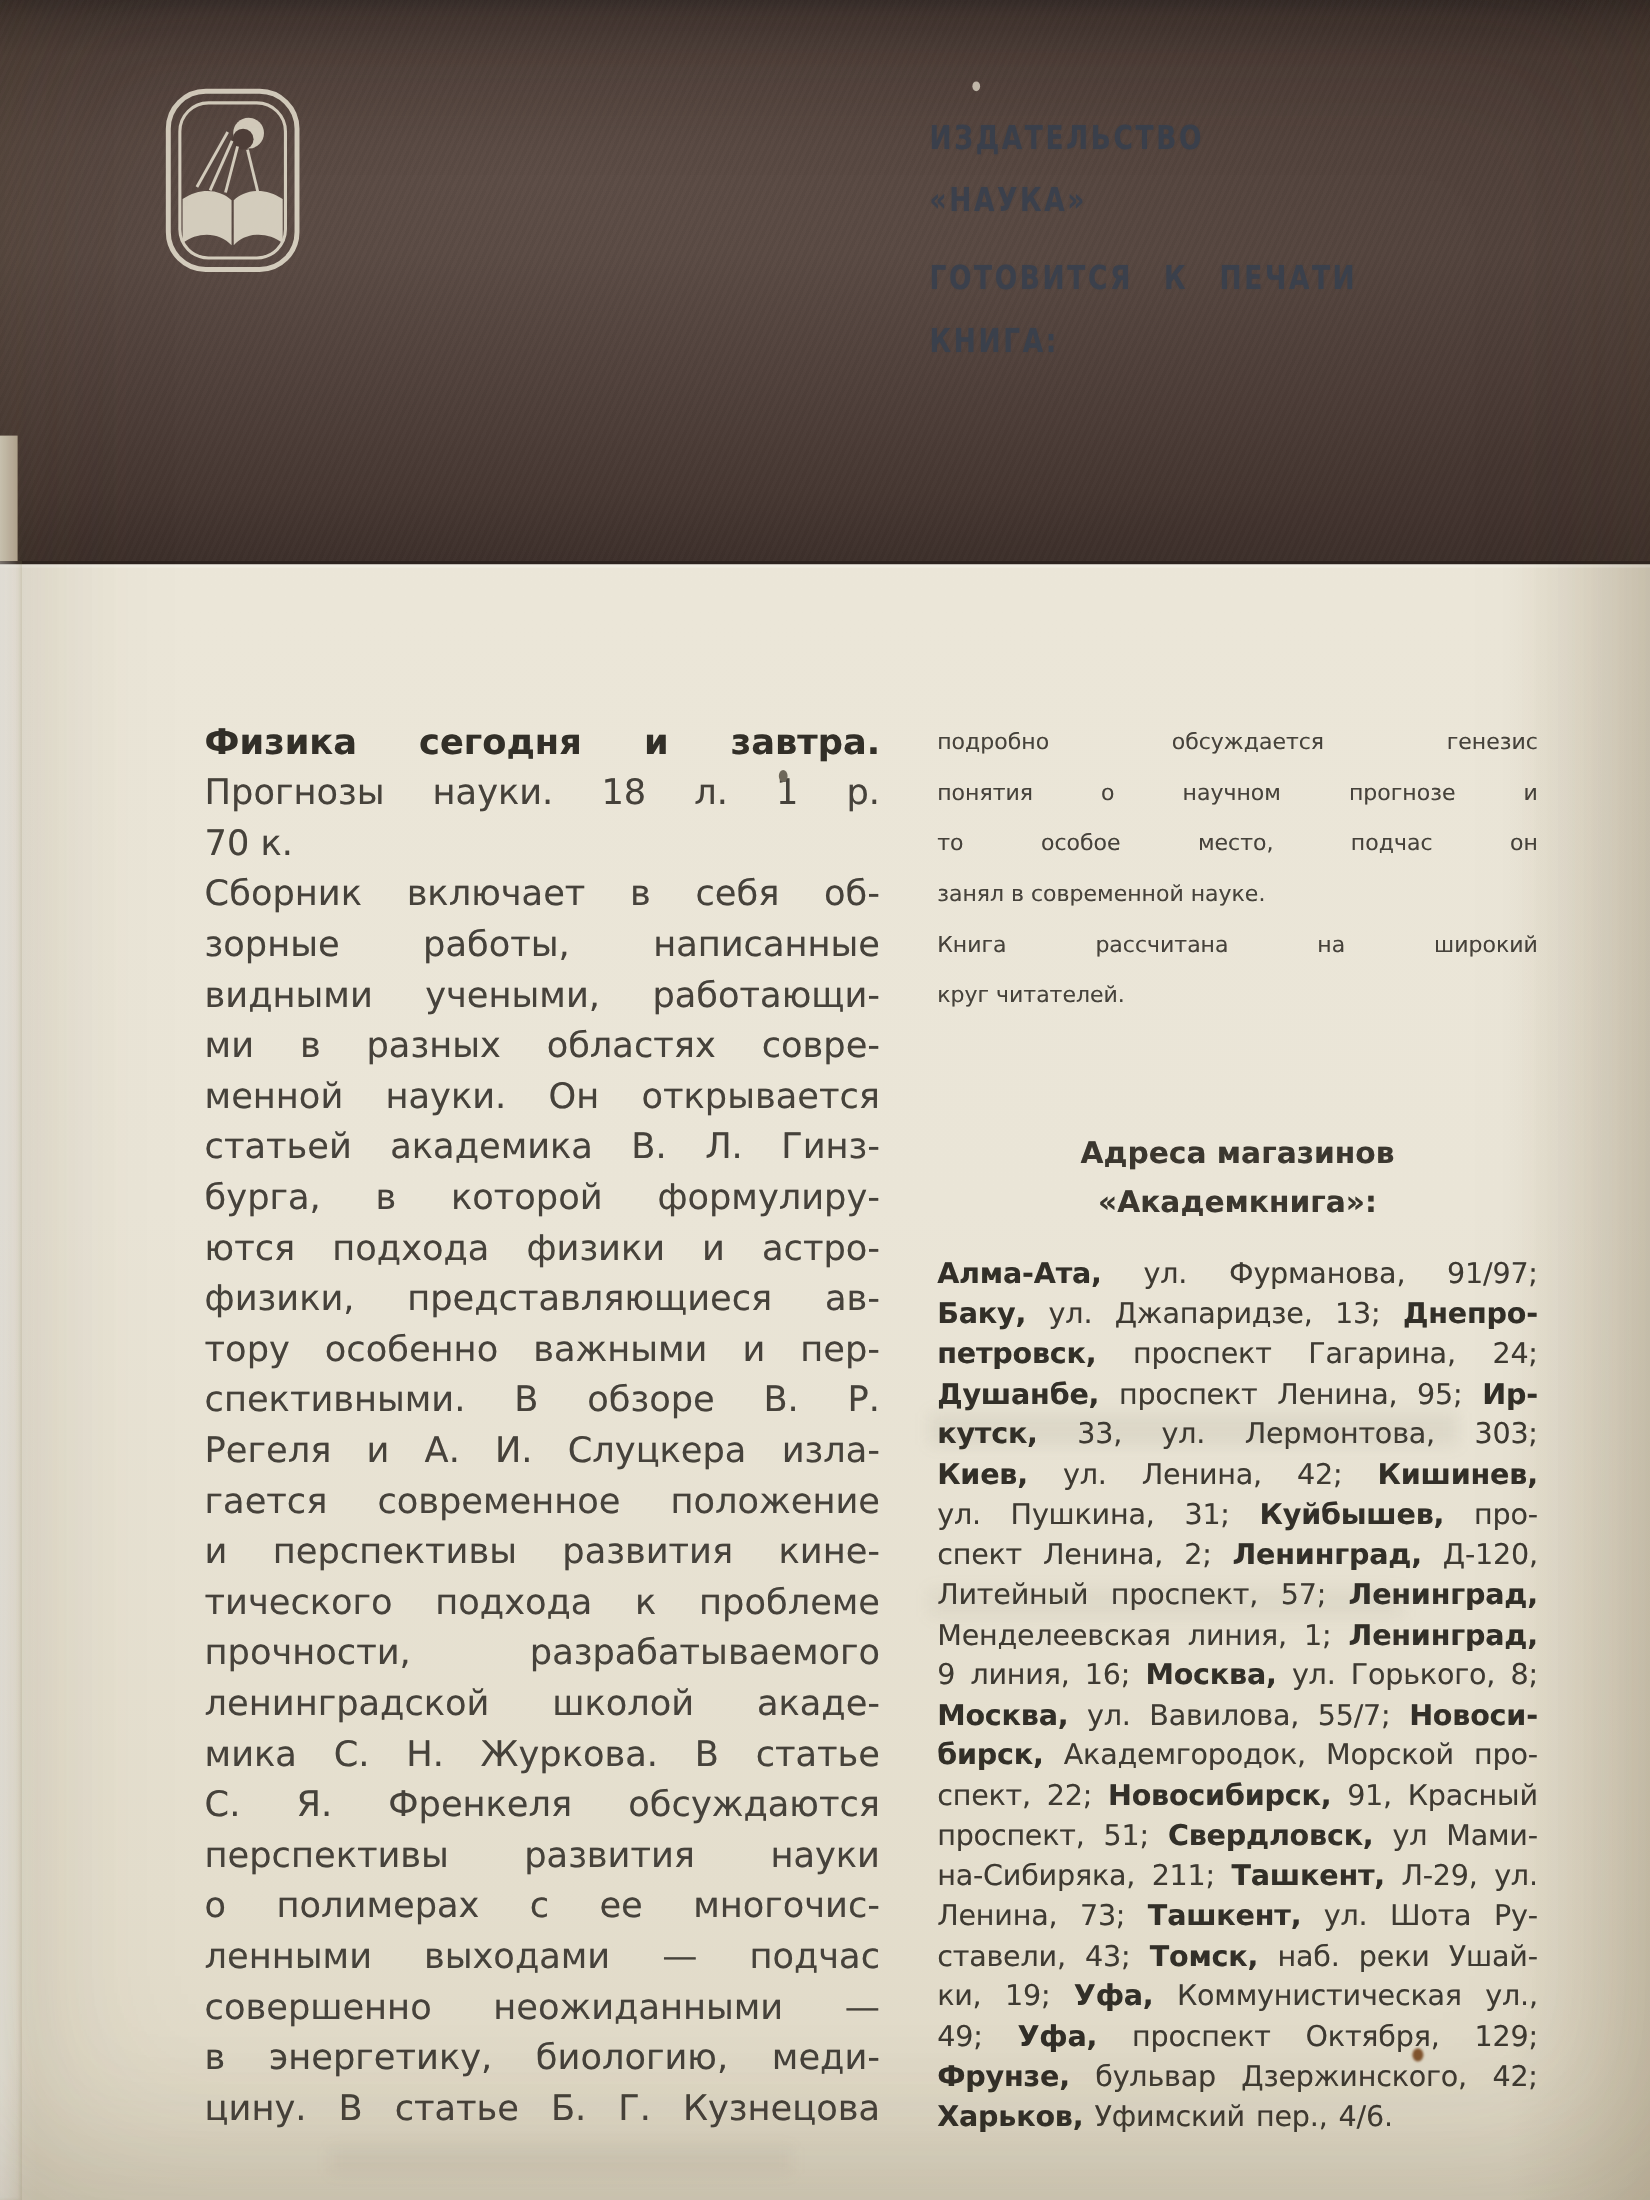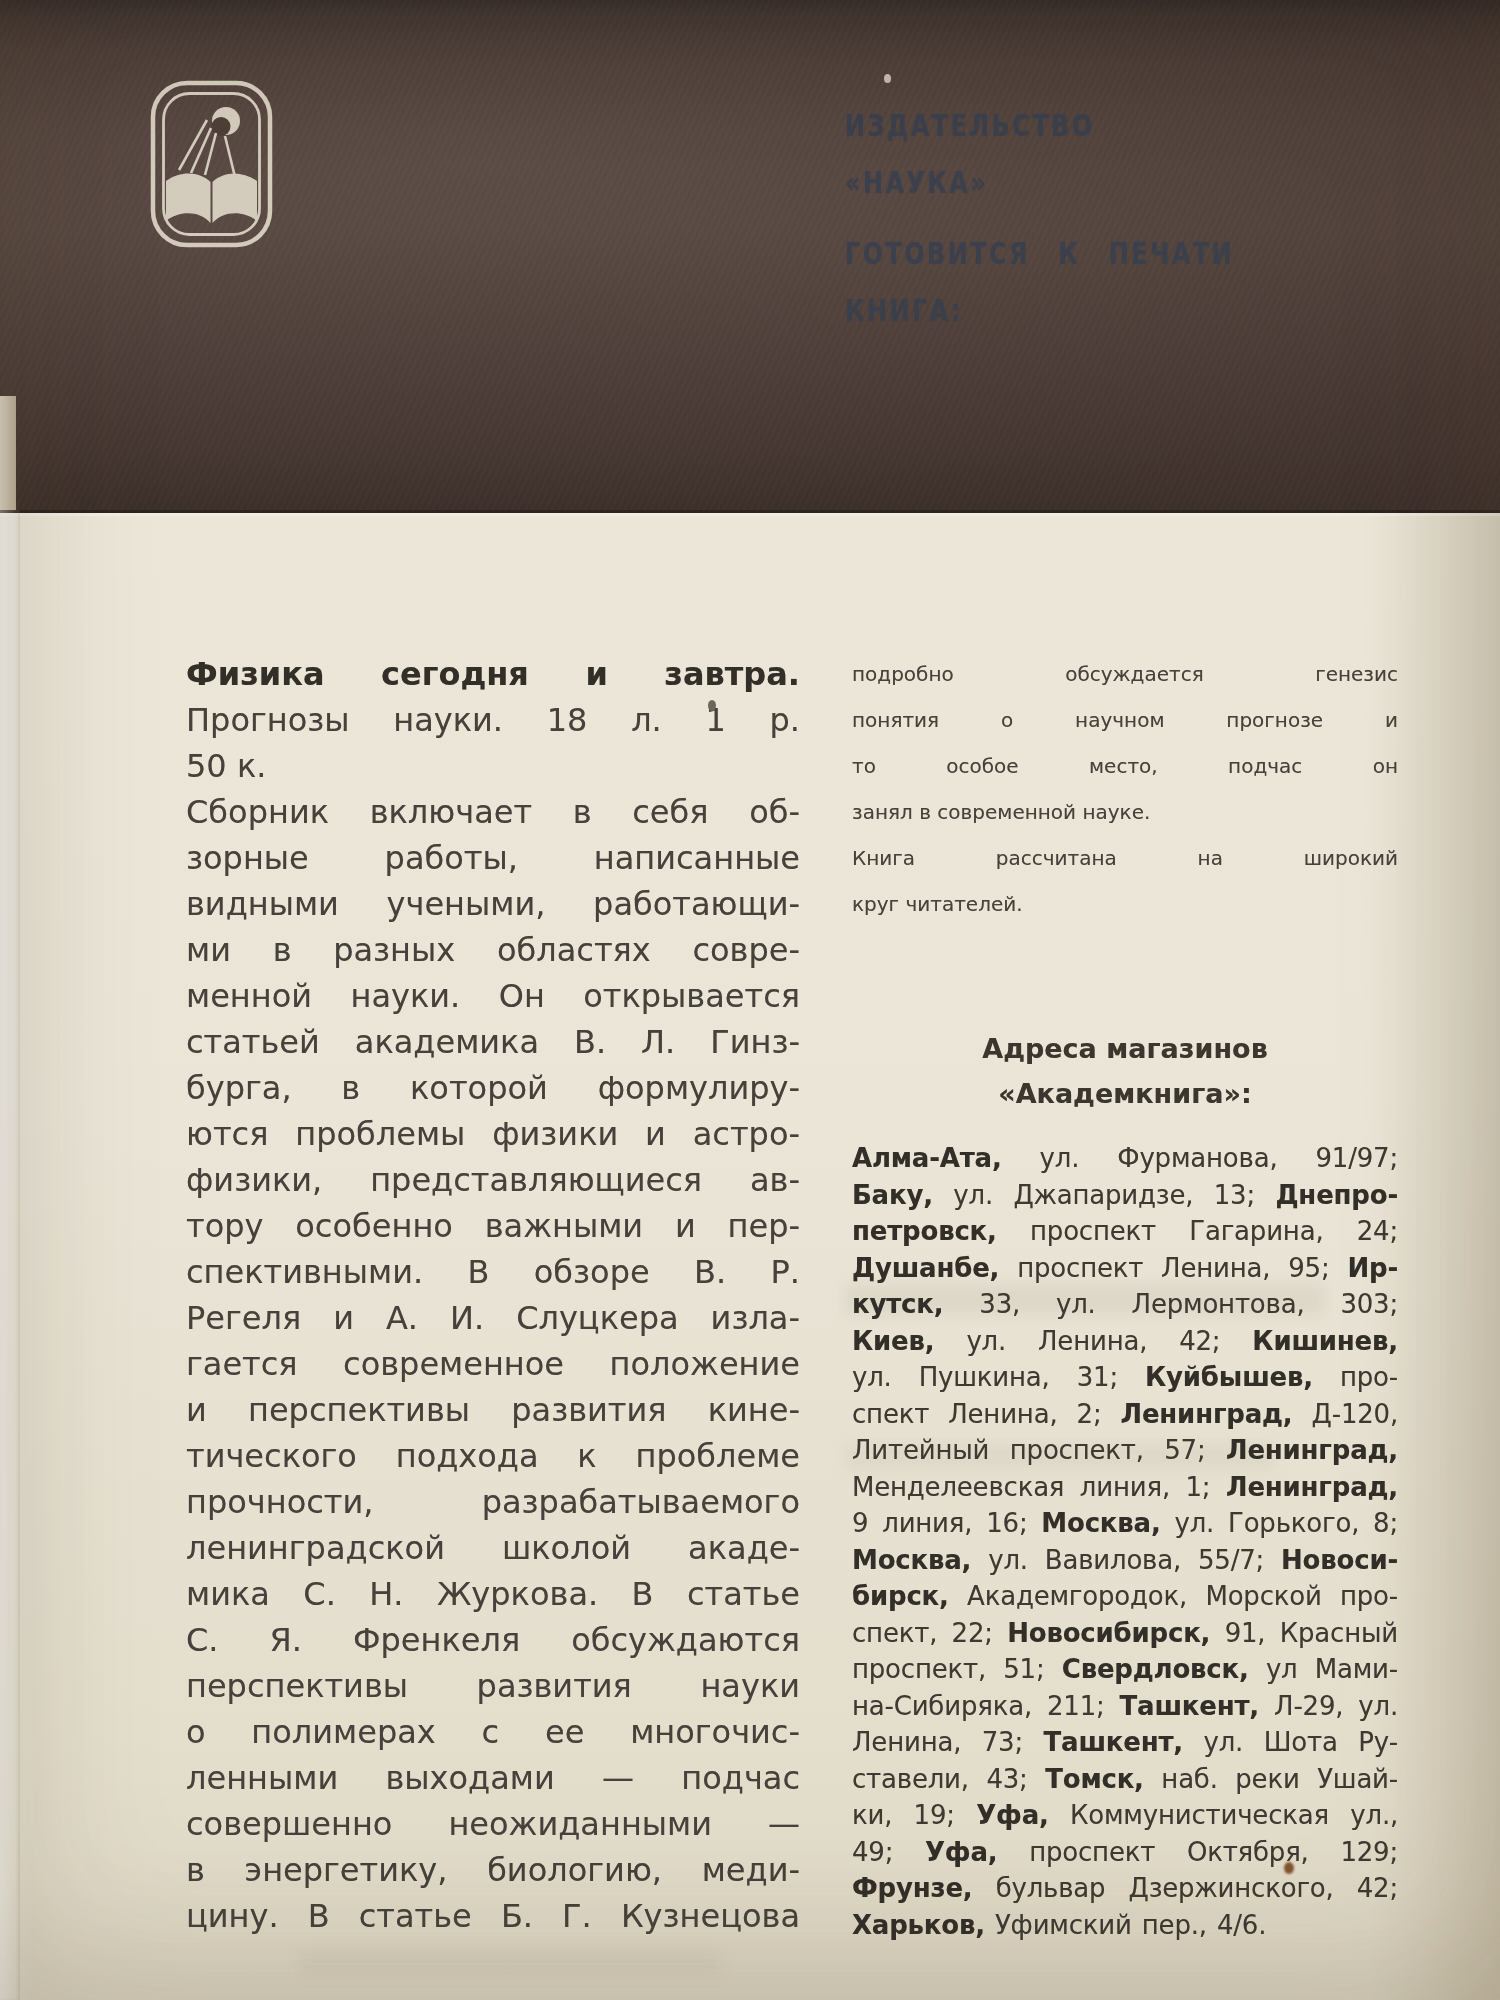--- a/index.html
+++ b/index.html
@@ -94,29 +94,29 @@
   <div class="edge-top"></div>
   <div class="edge-bottom"></div>
 
   <div class="smudge sm1"></div>
   <div class="smudge sm2"></div>
   <div class="smudge sm3"></div>
 
   <div class="col left-col" id="left-col">
       <div class="tline just"><span class="bold">Физика сегодня и завтра.</span></div>
       <div class="tline just"><span>Прогнозы науки. 18 л. 1 р.</span></div>
-      <div class="tline"><span>50 к.</span></div>
+      <div class="tline"><span>70 к.</span></div>
       <div class="tline just"><span>Сборник включает в себя об-</span></div>
       <div class="tline just"><span>зорные работы, написанные</span></div>
       <div class="tline just"><span>видными учеными, работающи-</span></div>
       <div class="tline just"><span>ми в разных областях совре-</span></div>
       <div class="tline just"><span>менной науки. Он открывается</span></div>
       <div class="tline just"><span>статьей академика В. Л. Гинз-</span></div>
       <div class="tline just"><span>бурга, в которой формулиру-</span></div>
-      <div class="tline just"><span>ются проблемы физики и астро-</span></div>
+      <div class="tline just"><span>ются подхода физики и астро-</span></div>
       <div class="tline just"><span>физики, представляющиеся ав-</span></div>
       <div class="tline just"><span>тору особенно важными и пер-</span></div>
       <div class="tline just"><span>спективными. В обзоре В. Р.</span></div>
       <div class="tline just"><span>Регеля и А. И. Слуцкера изла-</span></div>
       <div class="tline just"><span>гается современное положение</span></div>
       <div class="tline just"><span>и перспективы развития кине-</span></div>
       <div class="tline just"><span>тического подхода к проблеме</span></div>
       <div class="tline just"><span>прочности, разрабатываемого</span></div>
       <div class="tline just"><span>ленинградской школой акаде-</span></div>
       <div class="tline just"><span>мика С. Н. Журкова. В статье</span></div>

